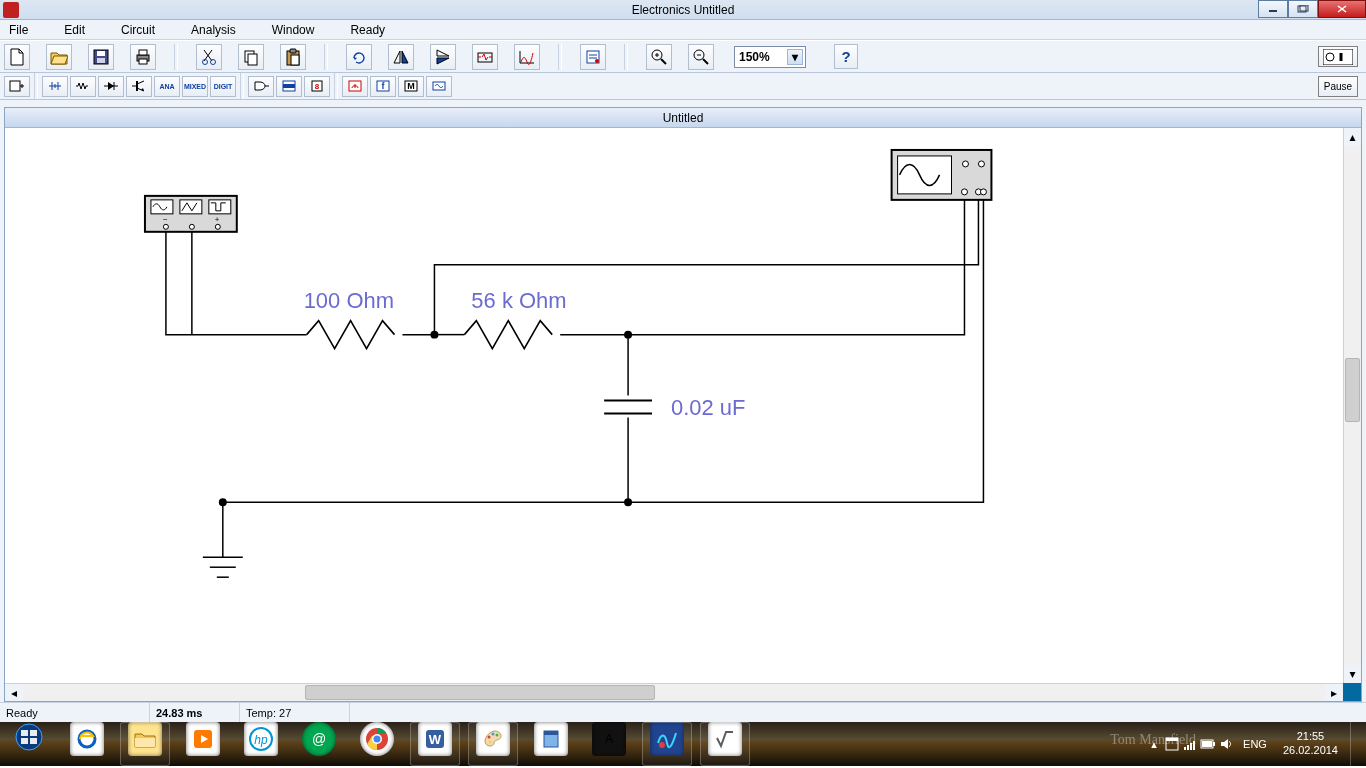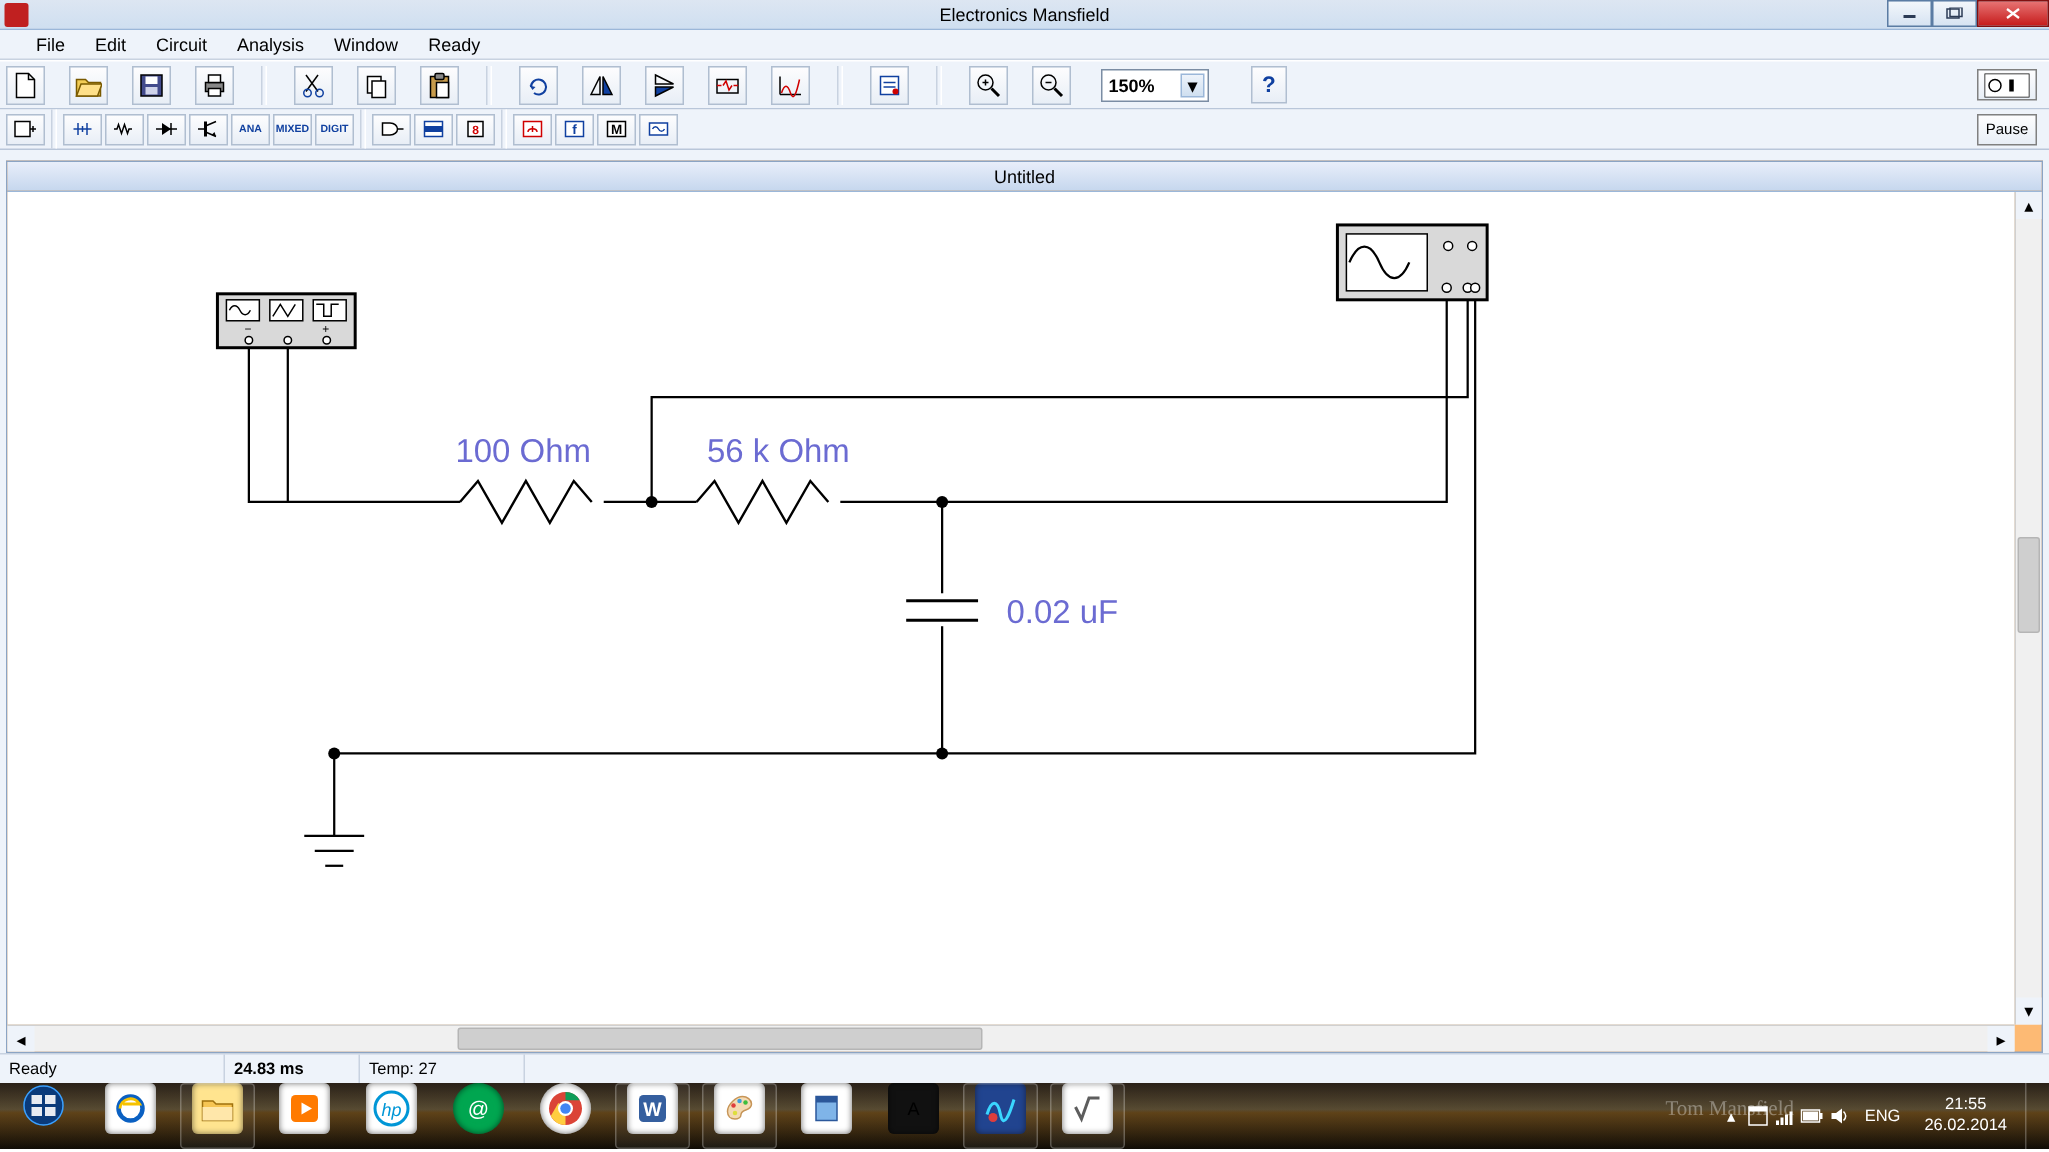--- a/index.html
+++ b/index.html
@@ -8,39 +8,39 @@
   
   .title-bar { position: relative; height: 20px; background: linear-gradient(#dde6f2, #cfdff0); border-bottom: 1px solid #9bb7d9; display:flex; align-items:center; justify-content:center; }
   .title-bar .title-text { font-size: 12px; color:#000; }
   .title-bar .sys-icon { position:absolute; left:3px; top:2px; width:16px; height:16px; background:#c02020; border-radius:2px; }
   .title-bar .win-btns { position:absolute; right:0; top:0; display:flex; }
   .title-bar .win-btn { width:30px; height:18px; border:1px solid #5b7ca3; background:linear-gradient(#f3f7fb,#d6e3f2); display:flex; align-items:center; justify-content:center; font-size:11px; }
   .title-bar .win-btn.close { width:48px; background:linear-gradient(#e77373,#c61c1c); color:#fff; border-color:#801010;}
   .title-bar .win-btn svg { width:12px; height:8px; }
 
   
-  .menu-bar { height:20px; background:#eef3fa; display:flex; align-items:center; padding-left:15px; gap:2px; border-bottom:1px solid #c8d2e0;}
+  .menu-bar { height:20px; background:#eef3fa; display:flex; align-items:center; padding-left:0; gap:18px; border-bottom:1px solid #c8d2e0;}
   .menu-item { padding:2px 9px; cursor:default; }
 
   
   .toolbar { height:33px; background:#eef3fa; border-top:1px solid #fff; border-bottom:1px solid #b9c6d9; display:flex; align-items:center; padding-left:4px; gap:16px;}
   .toolbar2 { height:27px; background:#eef3fa; border-bottom:1px solid #b9c6d9; display:flex; align-items:center; padding-left:4px; gap:2px;}
   .tb-btn { width:26px; height:26px; border:1px solid #b0bed0; background:linear-gradient(#fdfdfe,#e8eef6); display:flex; align-items:center; justify-content:center; }
   .toolbar2 .tb-btn { width:26px; height:21px; }
   .tb-sep { width:4px; height:26px; margin:0 2px; border-left:1px solid #c8d2e0; border-right:1px solid #fff;}
   .zoom-select { width:72px; height:22px; border:1px solid #7b8da4; background:#fff; display:flex; align-items:center; justify-content:space-between; padding:0 2px 0 4px; font-weight:bold; margin-left:4px;}
   .zoom-select .arrow { width:16px; height:16px; background:linear-gradient(#eef3fa,#cfdff0); border:1px solid #9bb7d9; display:flex; align-items:center; justify-content:center; }
   .help-btn { width:24px; height:25px; border:1px solid #b0bed0; background:linear-gradient(#fdfdfe,#e8eef6); display:flex; align-items:center; justify-content:center; font-size:15px; font-weight:bold; color:#1040a0; margin-left:12px;}
   .pause-btn{ width:40px; height:21px; border:1px solid #808080; background:linear-gradient(#fdfdfe,#e8eef6); display:flex; align-items:center; justify-content:center; font-size:10px; margin-left:auto; margin-right:8px;}
   .power-btn{ width:40px; height:21px; border:1px solid #808080; background:linear-gradient(#fdfdfe,#e8eef6); display:flex; align-items:center; justify-content:center; margin-left:auto; margin-right:8px;}
   .tb-txt { font-size:7px; font-weight:bold; color:#1040a0;}
   .tb-btn svg { pointer-events:none;}
   
   .workspace { position:relative; width:1366px; height:602px; background:#eef3fa;}
-  .doc { position:absolute; left:4px; top:7px; right:4px; bottom:0px; border:1px solid #8ba4c4; background:#fdba74;}
+  .doc { position:absolute; left:4px; top:7px; right:4px; bottom:0px; border:1px solid #8ba4c4; background:#0369a1;}
   .doc-title { height:20px; background:linear-gradient(#e8eefa,#c6d7ee); border-bottom:1px solid #9bb7d9; display:flex; align-items:center; justify-content:center; font-size:12px;}
   .doc-canvas { position:absolute; left:0; top:20px; right:18px; bottom:18px; overflow:hidden; background:#fff;}
   .doc-vscroll { position:absolute; right:0; top:20px; width:18px; bottom:18px; background:#f0f0f0; border-left:1px solid #d0d0d0;}
   .doc-vscroll .thumb { position:absolute; left:1px; right:1px; top:230px; height:64px; background:#cfcfcf; border:1px solid #b5b5b5; border-radius:2px;}
   .doc-vscroll .arrow { position:absolute; left:0; right:0; height:18px; background:#eef3fa; display:flex; align-items:center; justify-content:center;}
   .doc-vscroll .arrow.top{top:0;} .doc-vscroll .arrow.bot{bottom:0;}
   .doc-hscroll { position:absolute; left:0; bottom:0; right:18px; height:18px; background:#f0f0f0; border-top:1px solid #d0d0d0;}
   .doc-hscroll .thumb { position:absolute; top:1px; bottom:1px; left:300px; width:350px; background:#cfcfcf; border:1px solid #b5b5b5; border-radius:2px;}
   .doc-hscroll .arrow { position:absolute; top:0; bottom:0; width:18px; background:#eef3fa; display:flex; align-items:center; justify-content:center;}
   .doc-hscroll .arrow.left{left:0;} .doc-hscroll .arrow.right{right:0;}
@@ -69,21 +69,21 @@
   .tray .clock{ text-align:center; line-height:1.25; padding:0 8px;}
   .tray .ico { width:18px; height:44px; display:flex; align-items:center; justify-content:center;}
   .tray .show-desktop{ width:10px; height:44px; border-left:1px solid rgba(255,255,255,.25); margin-left:4px;}
   .watermark{ position:absolute; right:170px; bottom:18px; color:rgba(255,255,255,.35); font-family:"Segoe Script","Comic Sans MS",cursive; font-size:14px;}
 </style>
 </head>
 <body>
 
 <div class="title-bar">
   <div class="sys-icon"></div>
-  <span class="title-text">Electronics Mansfield</span>
+  <span class="title-text">Electronics Untitled</span>
   <div class="win-btns">
     <div class="win-btn">
         <svg viewBox="0 0 12 8">
           <line x1="2" y1="6" x2="10" y2="6" stroke="#2b3b55" stroke-width="2"></line>
         </svg>
       </div>
     <div class="win-btn">
         <svg viewBox="0 0 12 8">
           <rect x="1" y="1" width="8" height="6" fill="none" stroke="#2b3b55"></rect>
           <rect x="3" y="0" width="8" height="6" fill="none" stroke="#2b3b55"></rect>

